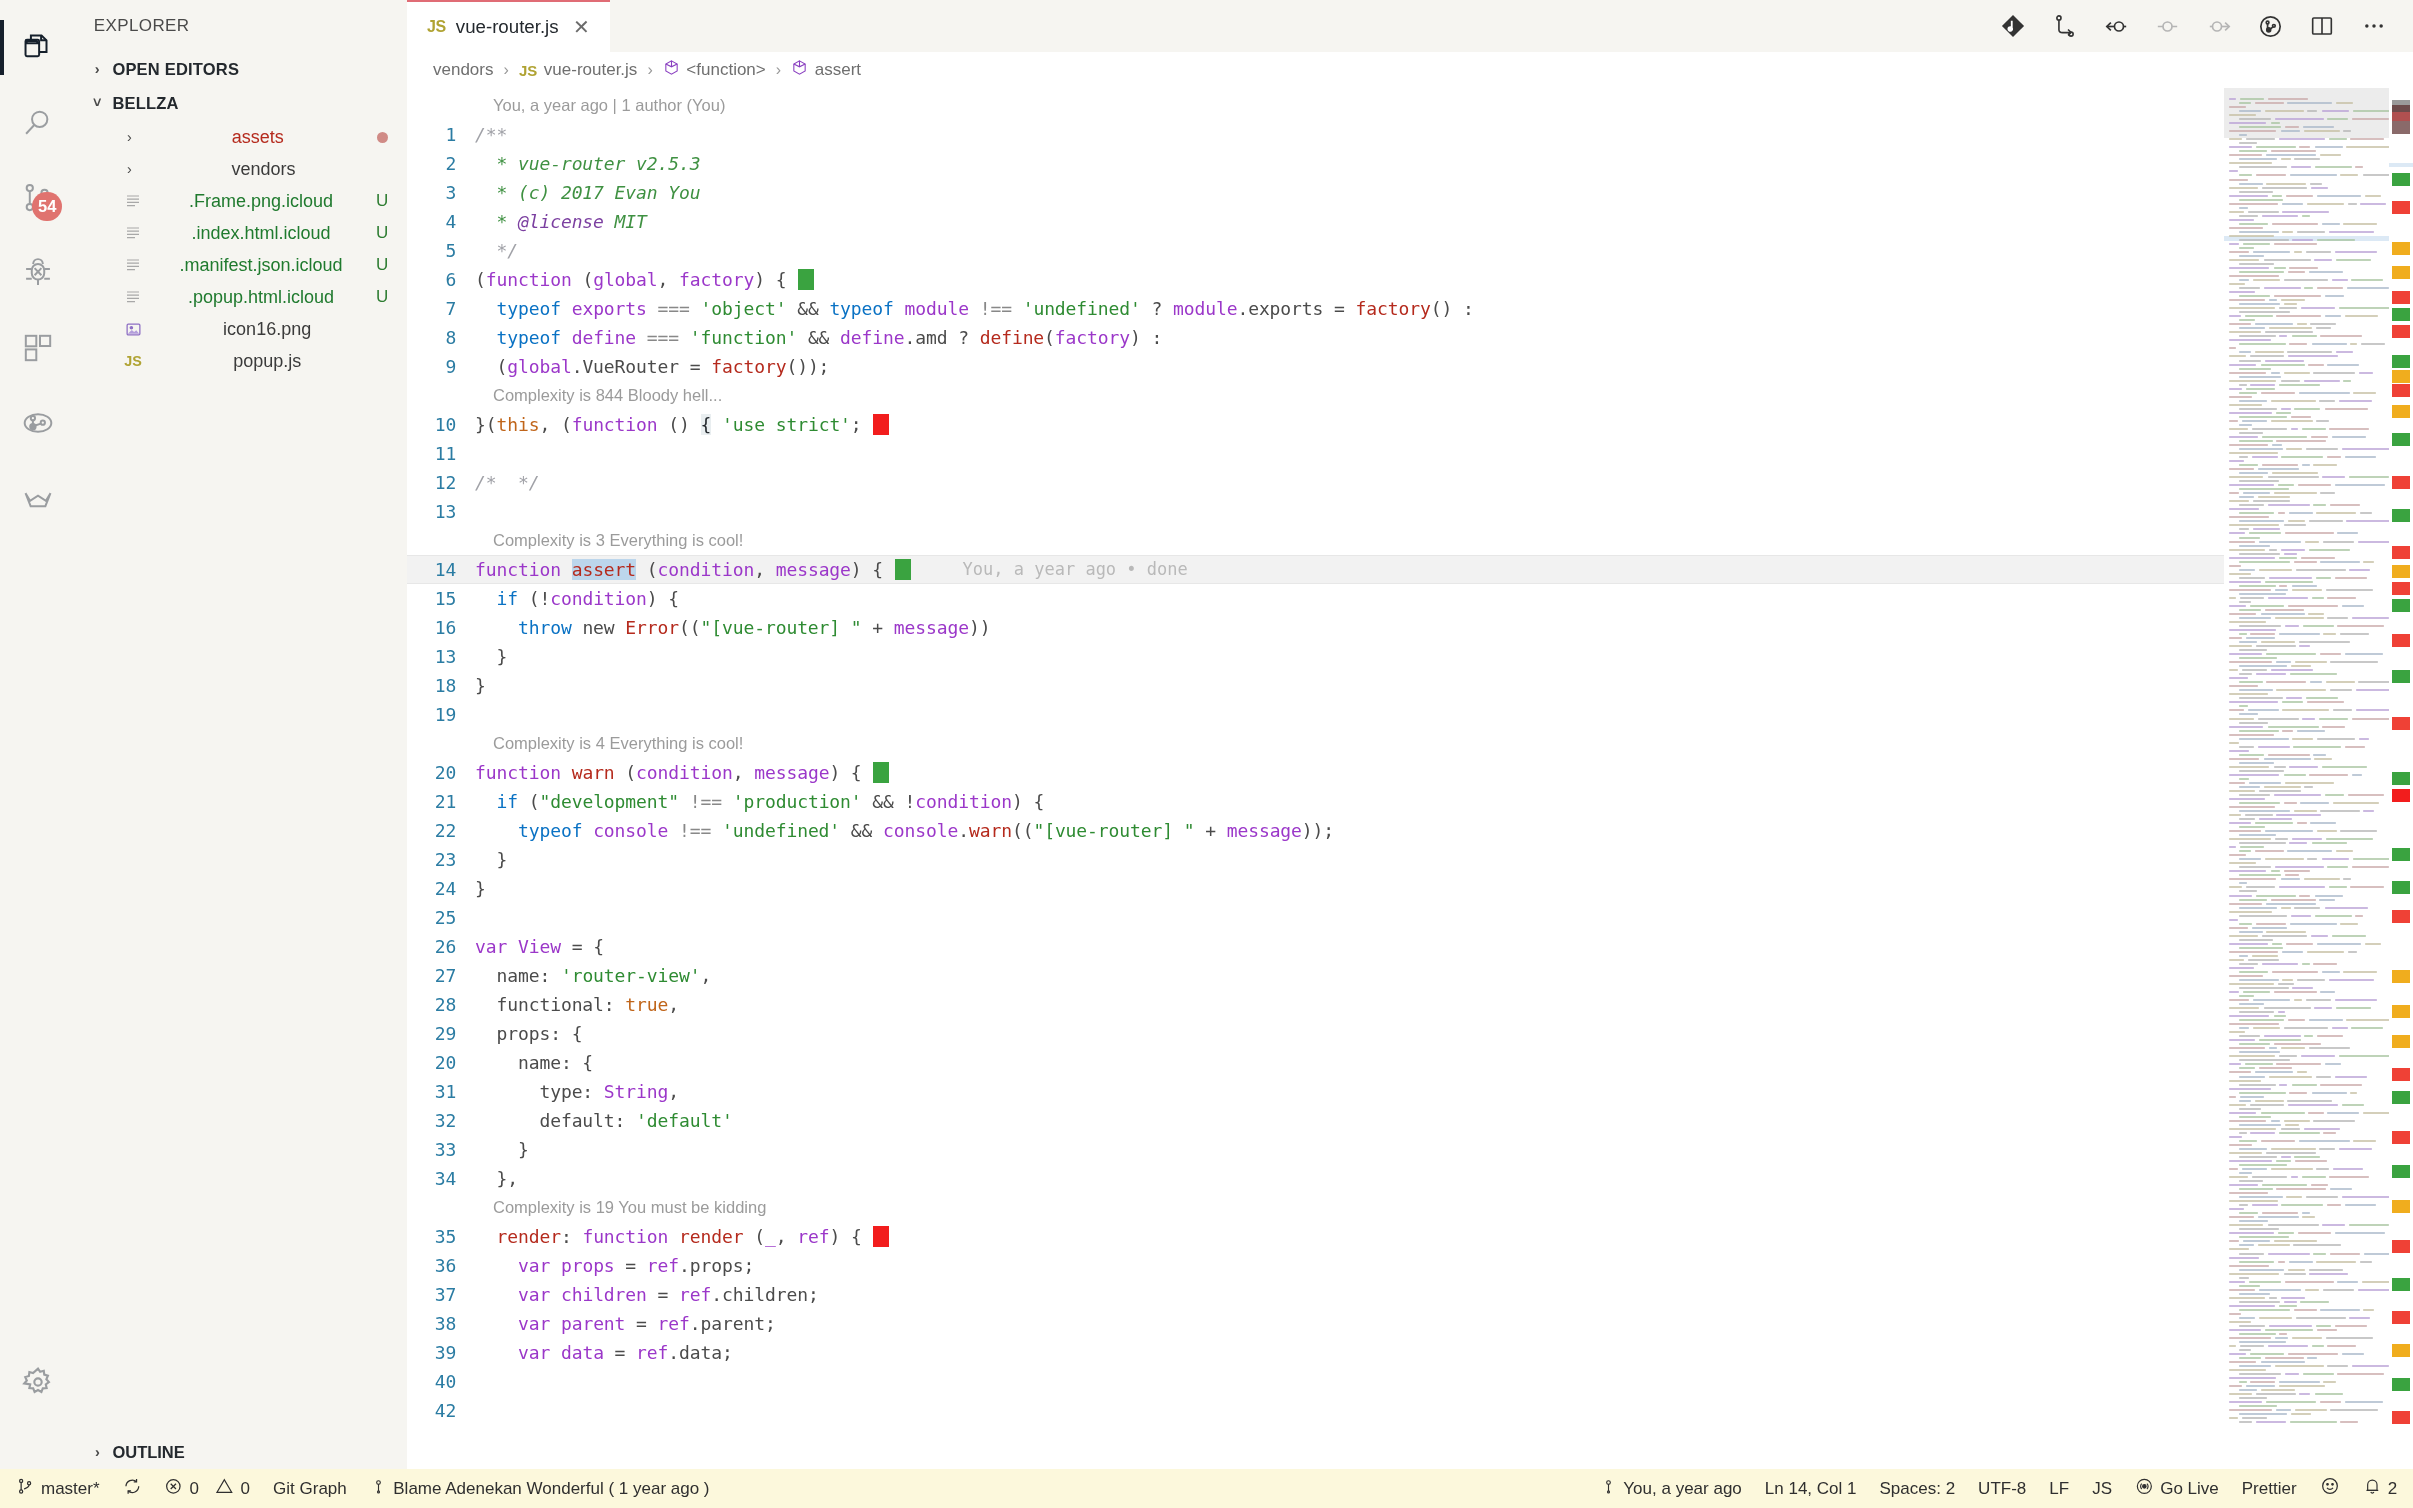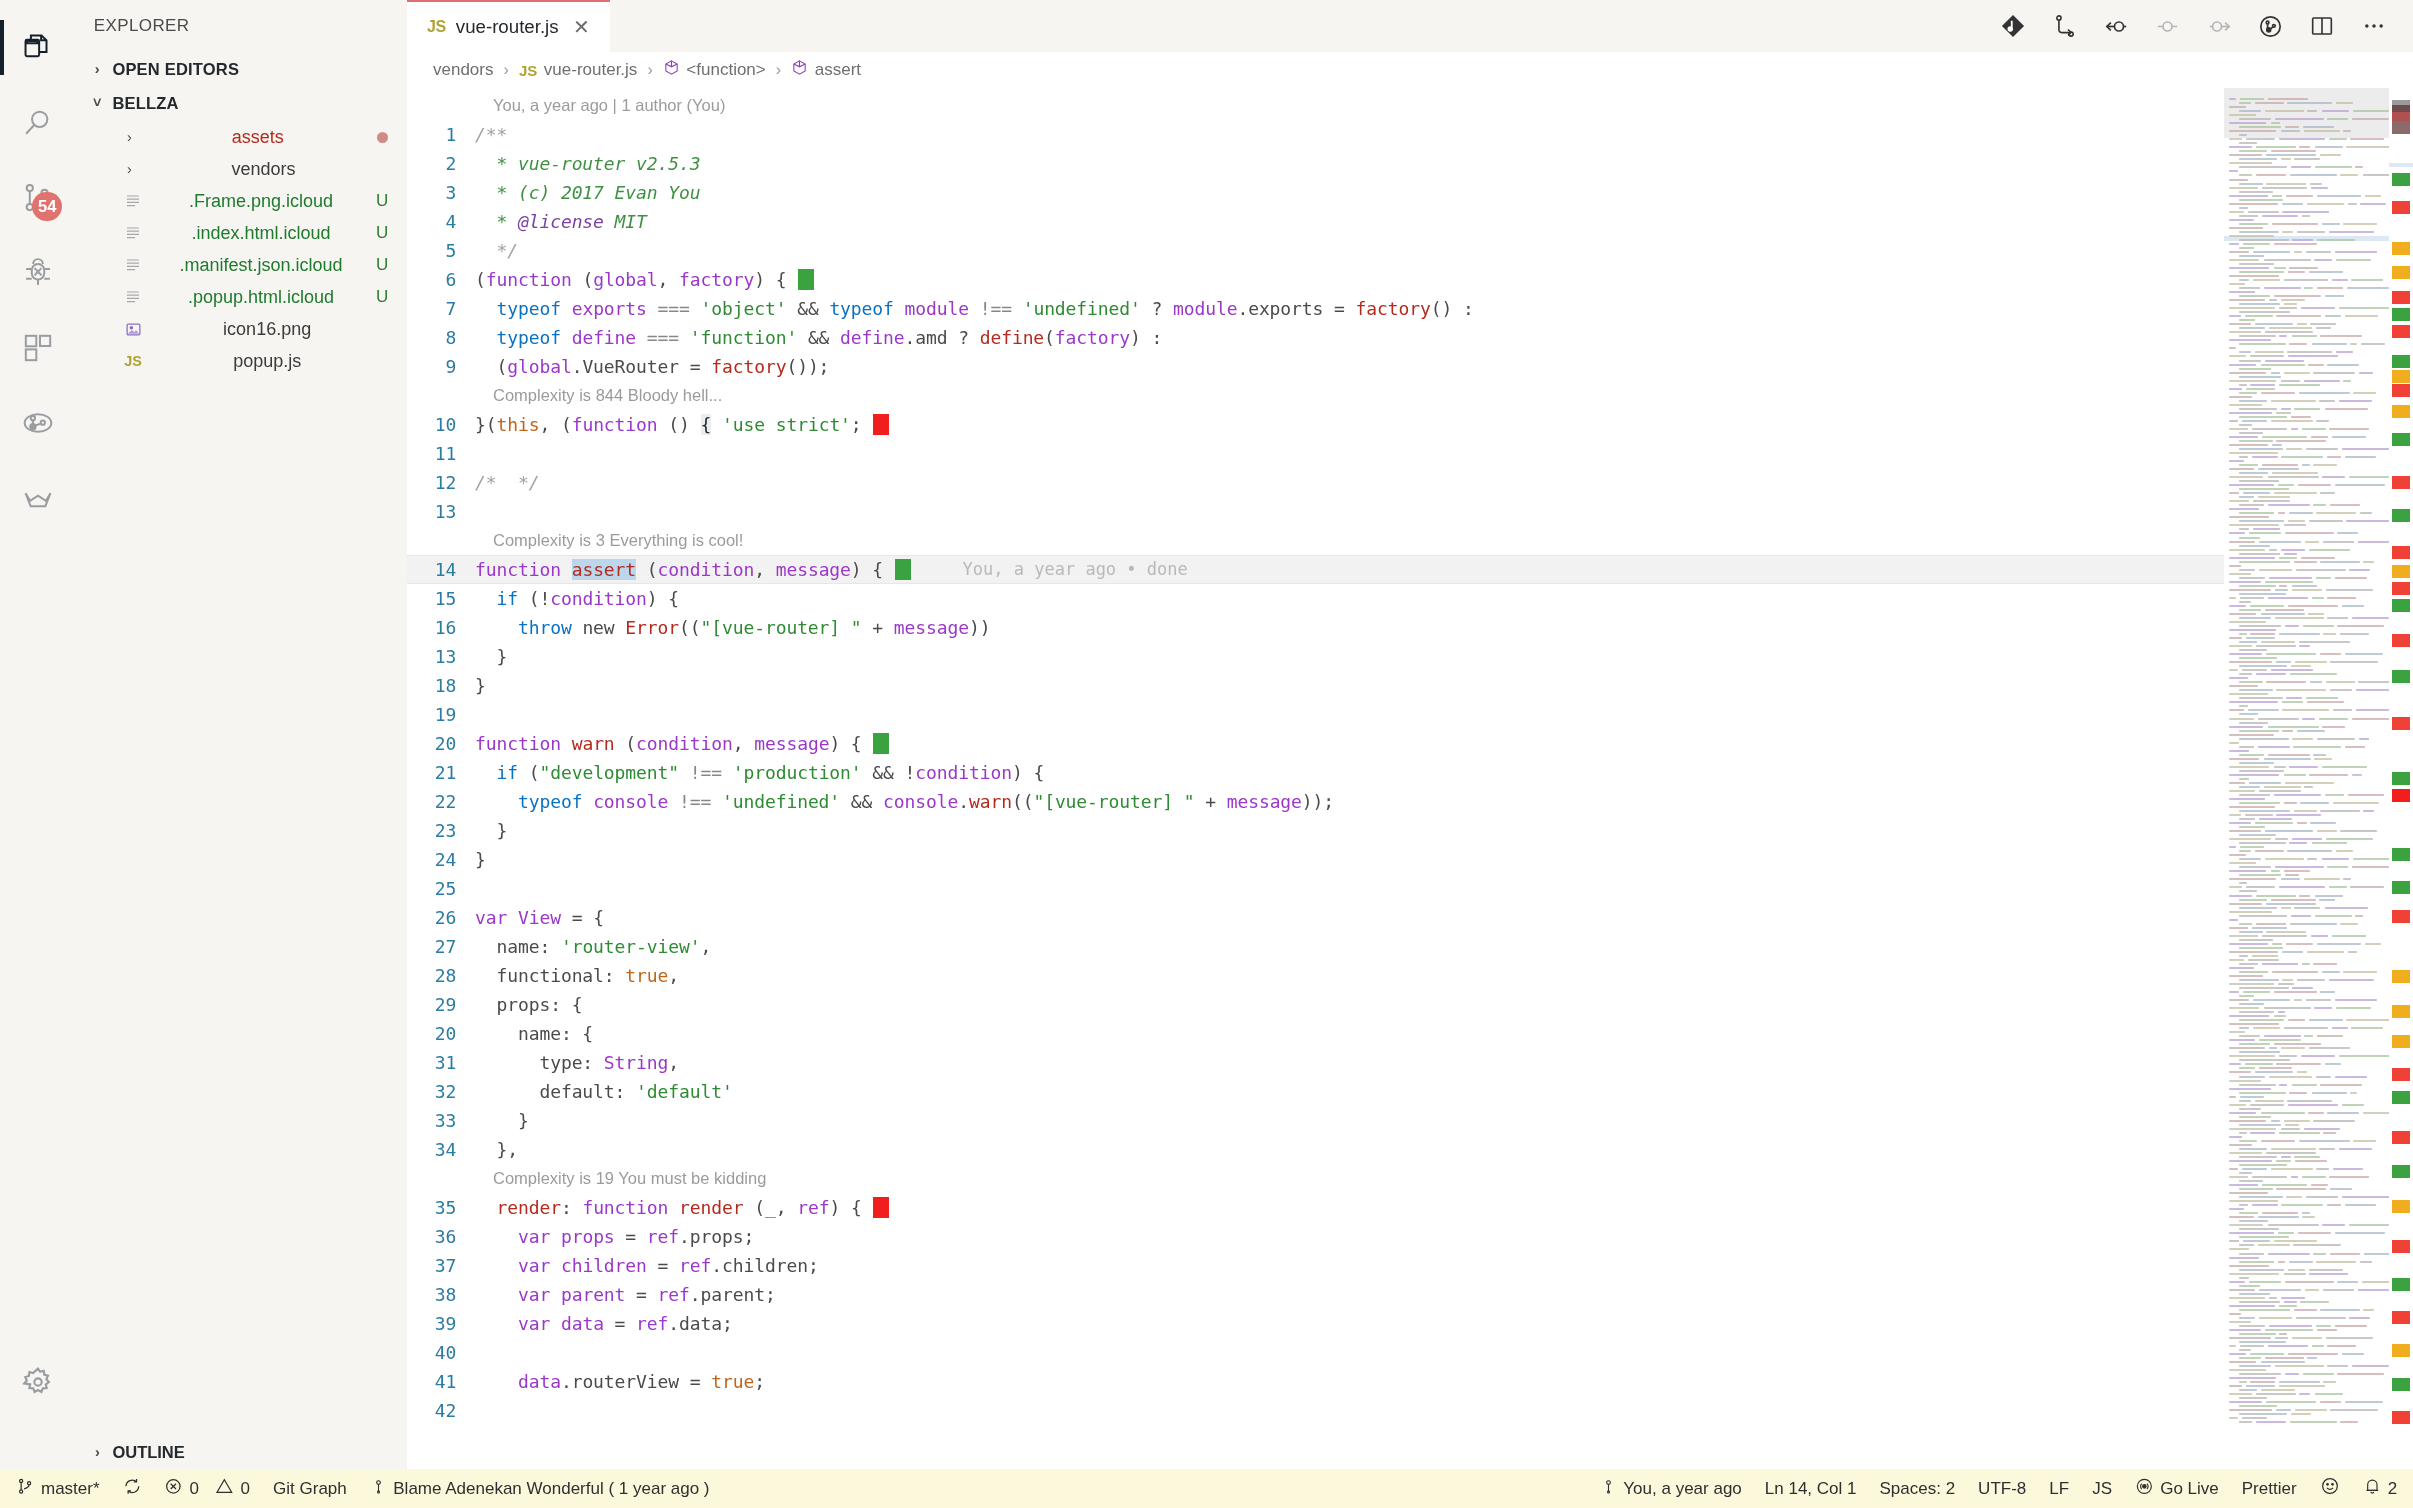--- a/index.html
+++ b/index.html
@@ -513,20 +513,21 @@
               </div>
             <div class="ln-row">
                 <span class="gutter">18</span>
                 <span class="code-txt"><span class="t-pun">}</span></span>
               </div>
             <div class="ln-row">
                 <span class="gutter">19</span>
                 <span class="code-txt"></span>
               </div>
 
+            <div class="lens-row">Complexity is 4 Everything is cool!</div>
             <div class="ln-row">
                 <span class="gutter">20</span>
                 <span class="code-txt"><span class="t-kw">function</span><span class="t-pun"> </span><span class="t-fn">warn</span><span class="t-pun"> (</span><span class="t-var">condition</span><span class="t-pun">, </span><span class="t-var">message</span><span class="t-pun">) {</span><span class="cplx-chip cplx-green"></span></span>
               </div>
             <div class="ln-row">
                 <span class="gutter">21</span>
                 <span class="code-txt"><span class="t-pun">  </span><span class="t-kw2">if</span><span class="t-pun"> (</span><span class="t-str">"development"</span><span class="t-op"> !== </span><span class="t-str">'production'</span><span class="t-pun"> &amp;&amp; !</span><span class="t-var">condition</span><span class="t-pun">) {</span></span>
               </div>
             <div class="ln-row">
                 <span class="gutter">22</span>
@@ -599,24 +600,20 @@
                 <span class="gutter">38</span>
                 <span class="code-txt"><span class="t-pun">    </span><span class="t-kw">var</span><span class="t-pun"> </span><span class="t-var">parent</span><span class="t-pun"> = </span><span class="t-var">ref</span><span class="t-pun">.parent;</span></span>
               </div>
             <div class="ln-row">
                 <span class="gutter">39</span>
                 <span class="code-txt"><span class="t-pun">    </span><span class="t-kw">var</span><span class="t-pun"> </span><span class="t-var">data</span><span class="t-pun"> = </span><span class="t-var">ref</span><span class="t-pun">.data;</span></span>
               </div>
             <div class="ln-row">
                 <span class="gutter">40</span>
                 <span class="code-txt"></span>
-              </div>
-            <div class="ln-row">
-                <span class="gutter">41</span>
-                <span class="code-txt"><span class="t-pun">    </span><span class="t-var">data</span><span class="t-pun">.routerView = </span><span class="t-bool">true</span><span class="t-pun">;</span></span>
               </div>
             <div class="ln-row">
                 <span class="gutter">42</span>
                 <span class="code-txt"></span>
               </div>
 
           </div>
         </div>
 
         <div class="minimap">

